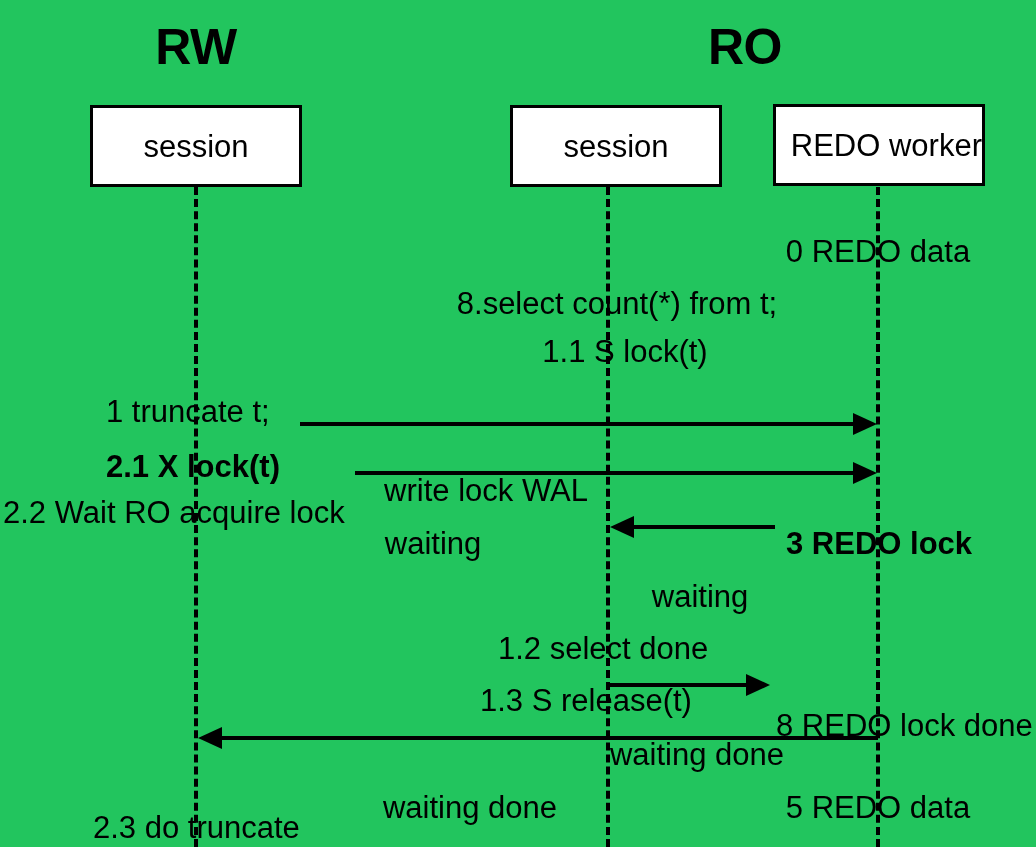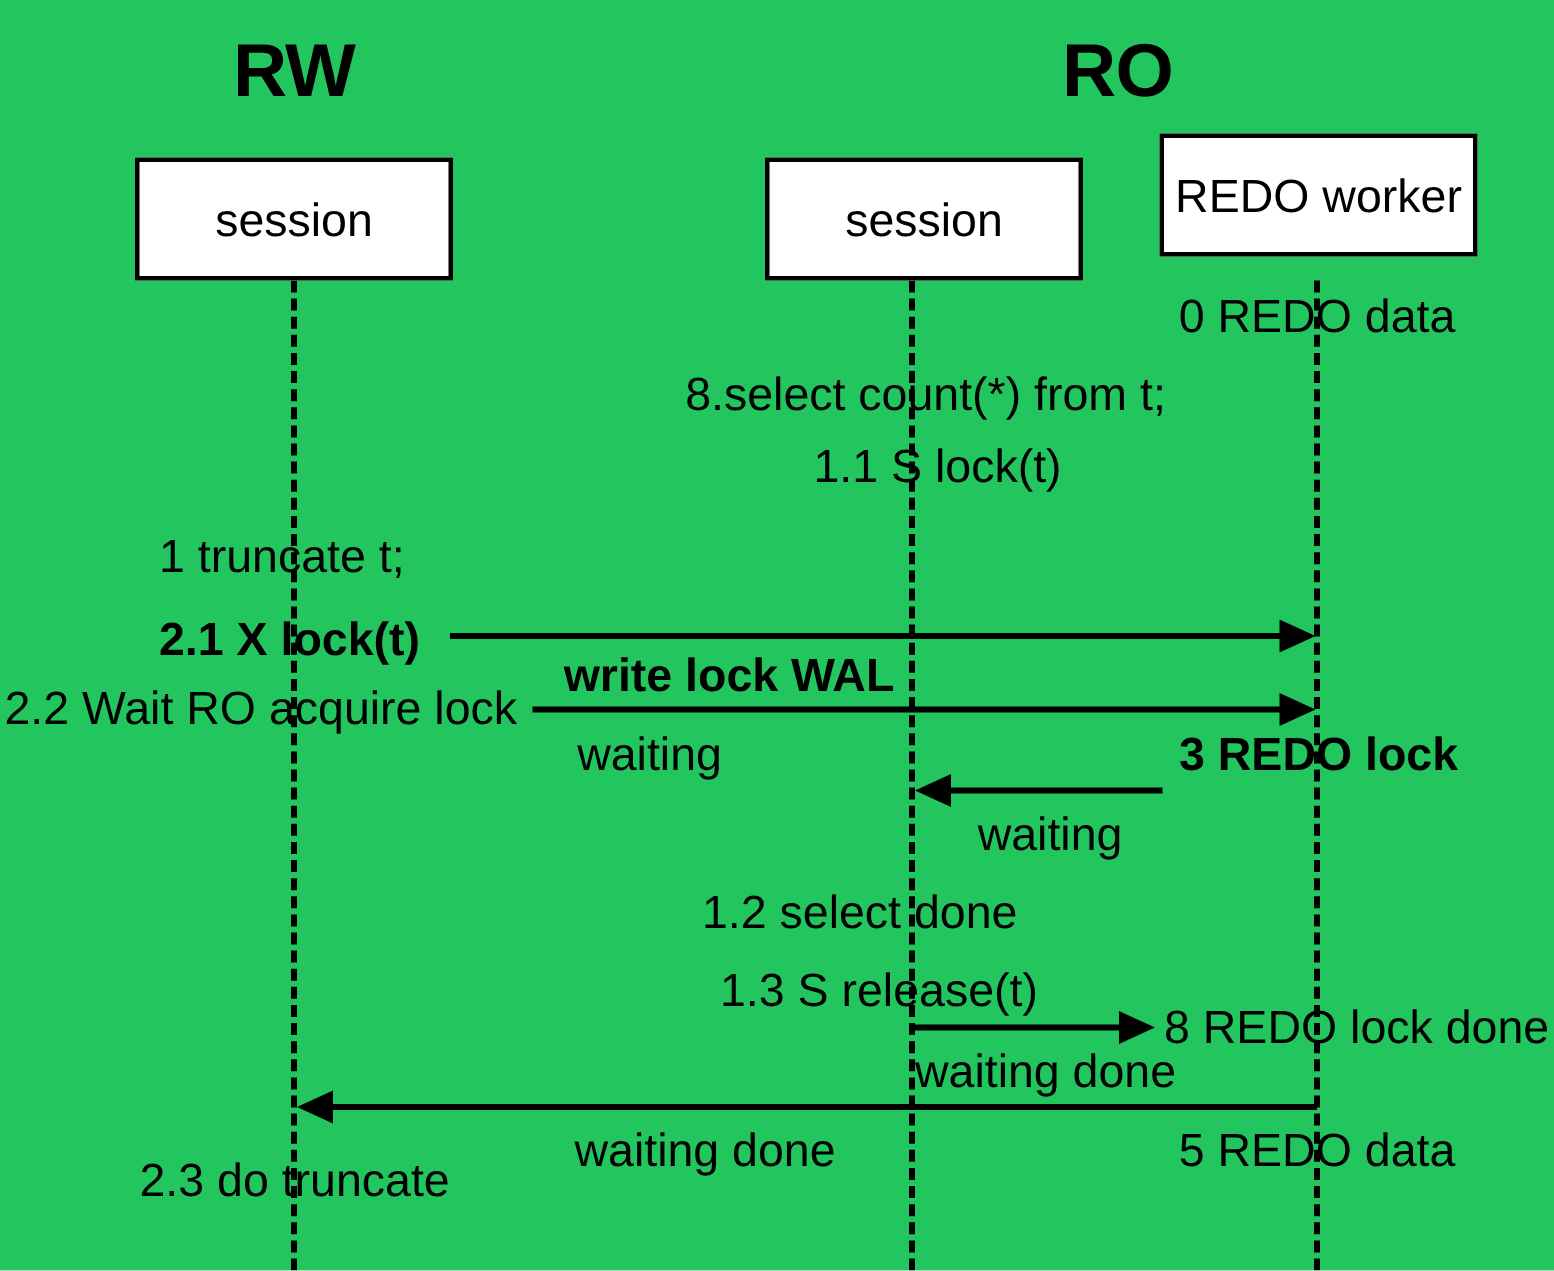--- a/index.html
+++ b/index.html
@@ -44,20 +44,21 @@
   .lifeline {
     position: absolute;
     width: 0;
     border-left: 4px dashed #000000;
   }
   .msg-text {
     position: absolute;
     font-size: 31px;
     line-height: 1;
     white-space: nowrap;
+    margin-top: 40px;
   }
   .msg-text.center {
     transform: translate(-50%, -50%);
   }
   .msg-text.left {
     transform: translate(0, -50%);
   }
   .arrow-line {
     position: absolute;
     height: 0;
@@ -87,43 +88,43 @@
     <div class="grouptitle" style="left: 745px; top: 22px;">RO</div>
     <div class="lifeline" style="left: 194px; top: 187px; height: 660px;"></div>
     <div class="lifeline" style="left: 606px; top: 187px; height: 660px;"></div>
     <div class="lifeline" style="left: 876px; top: 187px; height: 660px;"></div>
     <div class="actor-box" style="left: 90px; top: 105px; width: 212px; height: 82px;">
       <span>session</span>
     </div>
     <div class="actor-box" style="left: 510px; top: 105px; width: 212px; height: 82px;">
       <span>session</span>
     </div>
-    <div class="actor-box" style="left: 773px; top: 89px; width: 212px; height: 82px;">
+    <div class="actor-box" style="left: 773px; top: 104px; width: 212px; height: 82px; justify-content: flex-end;">
       <span>REDO worker</span>
     </div>
     <div class="arrow-line" style="left: 300px; width: 557px; top: 422px;"></div>
     <div class="arrow-head right" style="left: 853px; top: 413px;"></div>
     <div class="arrow-line" style="left: 355px; width: 502px; top: 471px;"></div>
     <div class="arrow-head right" style="left: 853px; top: 462px;"></div>
     <div class="arrow-line" style="left: 630px; width: 145px; top: 525px;"></div>
     <div class="arrow-head left" style="left: 610px; top: 516px;"></div>
     <div class="arrow-line" style="left: 610px; width: 140px; top: 683px;"></div>
     <div class="arrow-head right" style="left: 746px; top: 674px;"></div>
     <div class="arrow-line" style="left: 218px; width: 660px; top: 736px;"></div>
     <div class="arrow-head left" style="left: 198px; top: 727px;"></div>
     <div class="msg-text center" style="left: 878px; top: 211px;">0 REDO data</div>
     <div class="msg-text center" style="left: 617px; top: 263px;">8.select count(*) from t;</div>
     <div class="msg-text center" style="left: 625px; top: 311px;">1.1 S lock(t)</div>
     <div class="msg-text left" style="left: 106px; top: 371px;">1 truncate t;</div>
     <div class="msg-text left" style="left: 106px; top: 426px; font-weight: bold;">2.1 X lock(t)</div>
-    <div class="msg-text center" style="left: 486px; top: 450px; font-weight: bold;">write lock WAL</div>
+    <div class="msg-text center" style="left: 486px; top: 450px;">write lock WAL</div>
     <div class="msg-text left" style="left: 3px; top: 472px;">2.2 Wait RO acquire lock</div>
     <div class="msg-text center" style="left: 433px; top: 503px;">waiting</div>
     <div class="msg-text left" style="left: 786px; top: 503px; font-weight: bold;">3 REDO lock</div>
     <div class="msg-text center" style="left: 700px; top: 556px;">waiting</div>
-    <div class="msg-text left" style="left: 468px; top: 608px; text-align: right;">1.2 select done</div>
+    <div class="msg-text left" style="left: 498px; top: 608px; text-align: right;">1.2 select done</div>
     <div class="msg-text left" style="left: 480px; top: 660px;">1.3 S release(t)</div>
     <div class="msg-text left" style="left: 776px; top: 685px;">8 REDO lock done</div>
     <div class="msg-text center" style="left: 697px; top: 714px;">waiting done</div>
     <div class="msg-text center" style="left: 470px; top: 767px;">waiting done</div>
     <div class="msg-text center" style="left: 878px; top: 767px;">5 REDO data</div>
     <div class="msg-text left" style="left: 93px; top: 787px;">2.3 do truncate</div>
   </div>
 
 </body></html>

